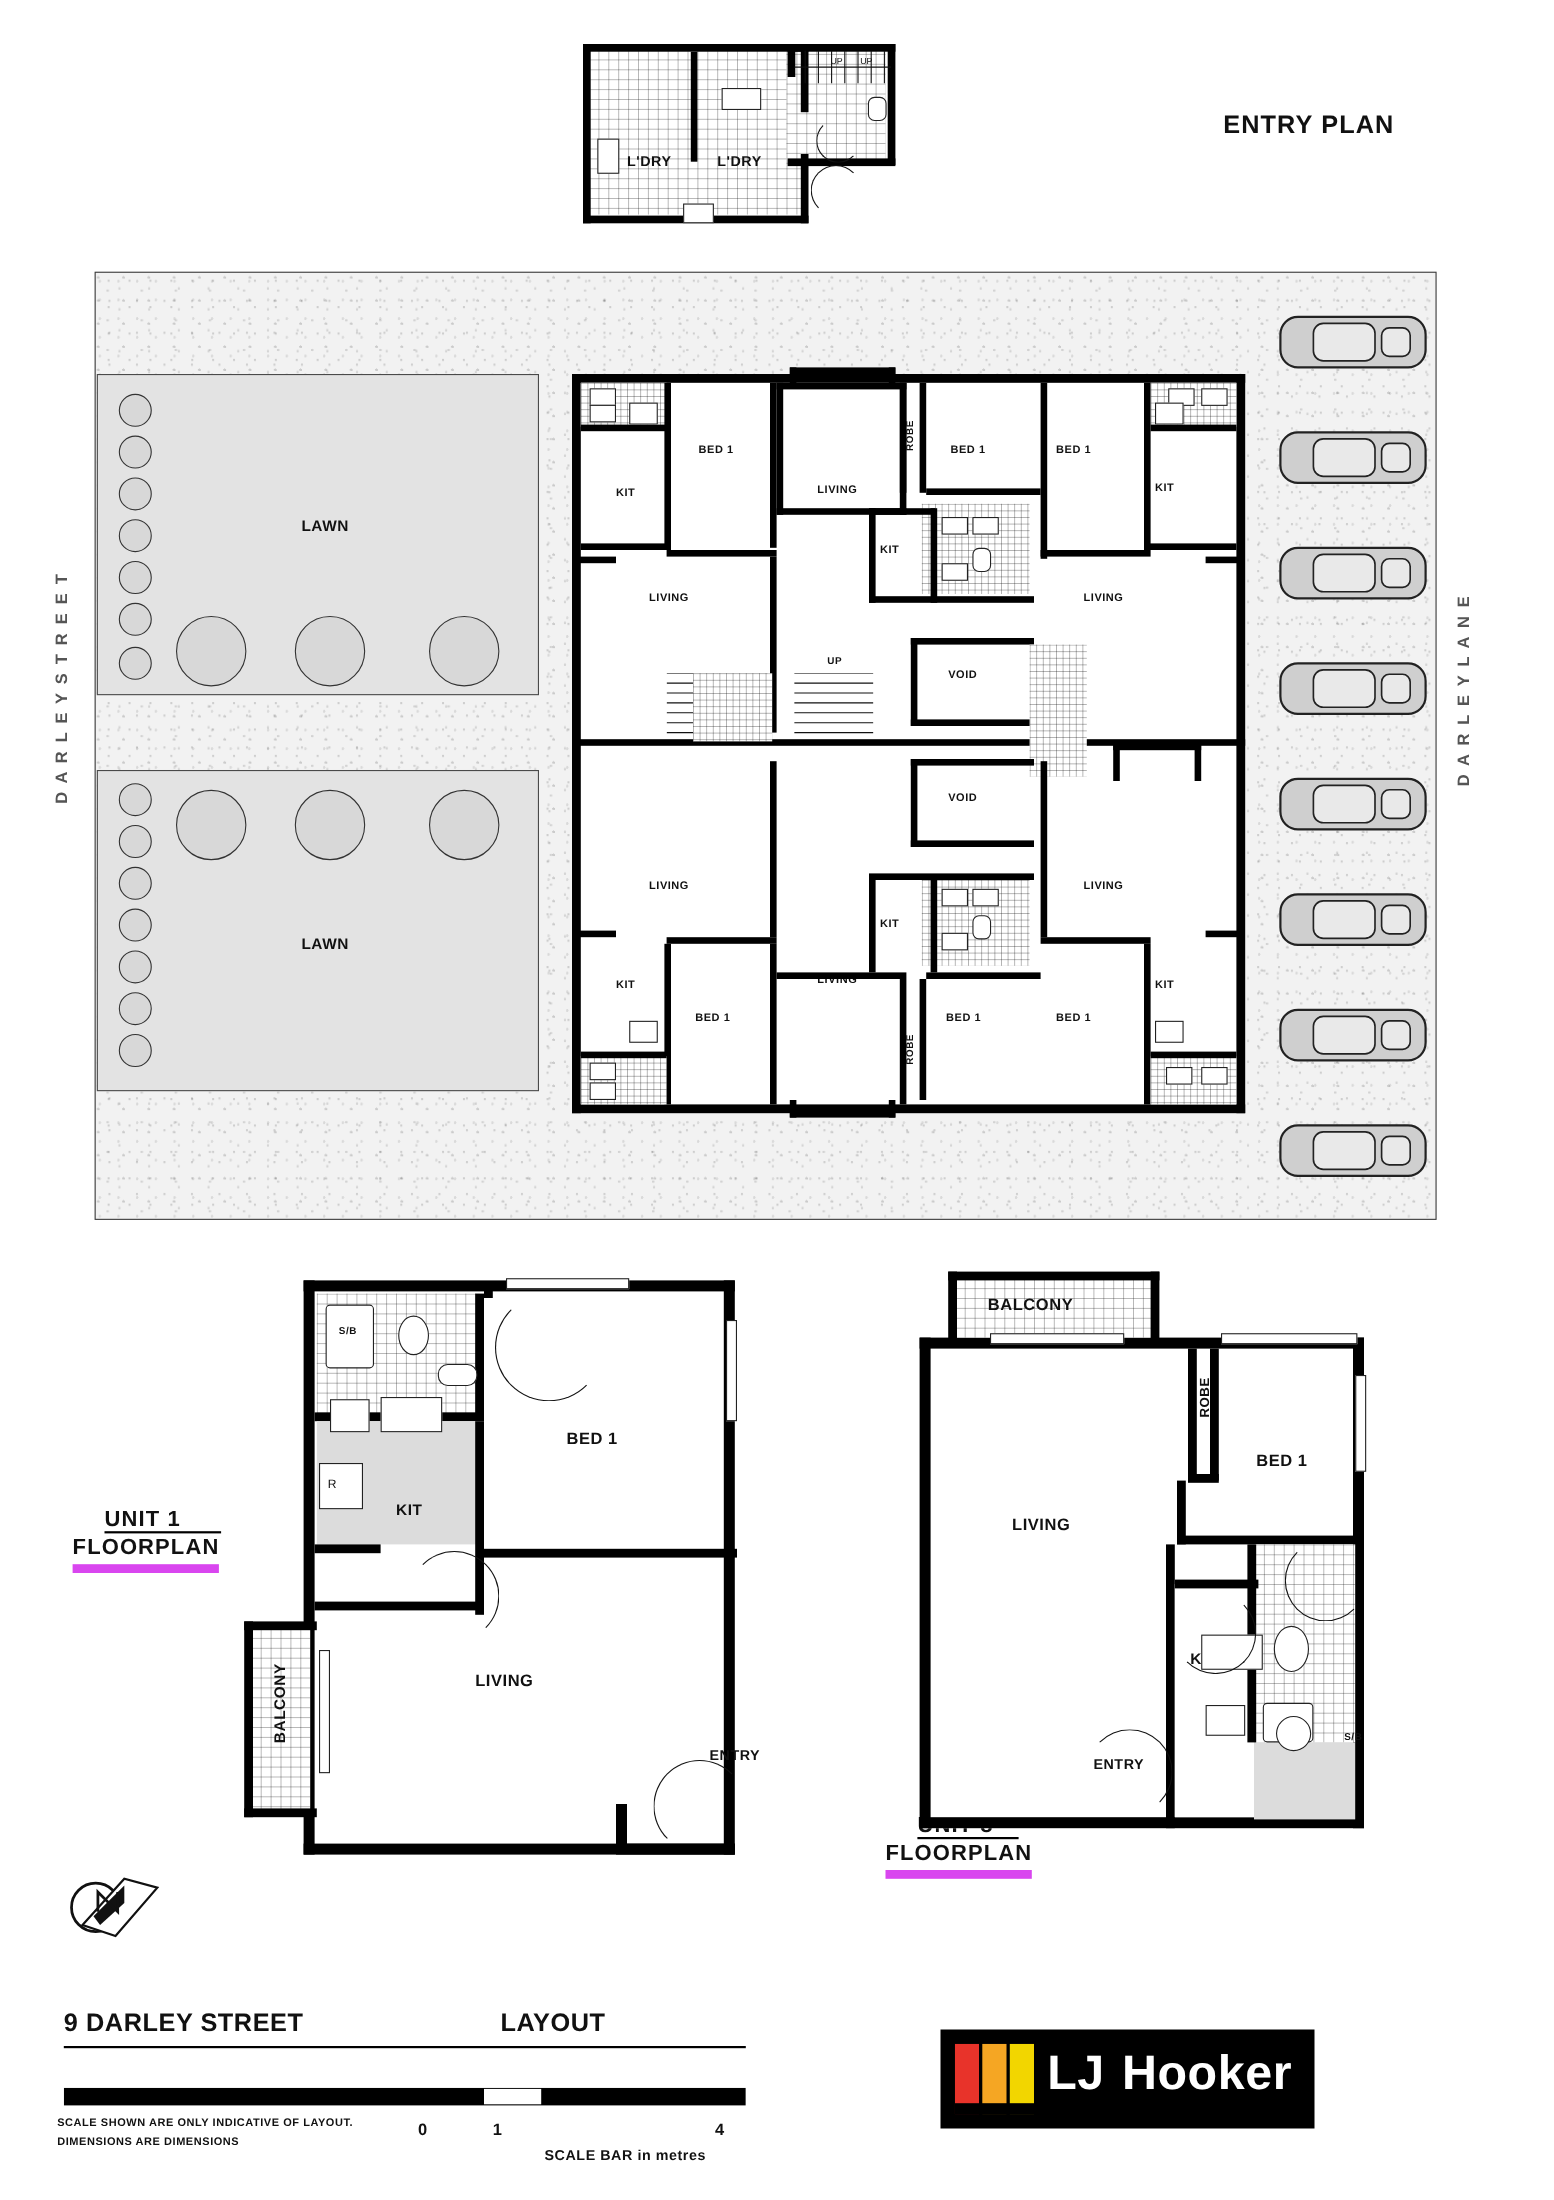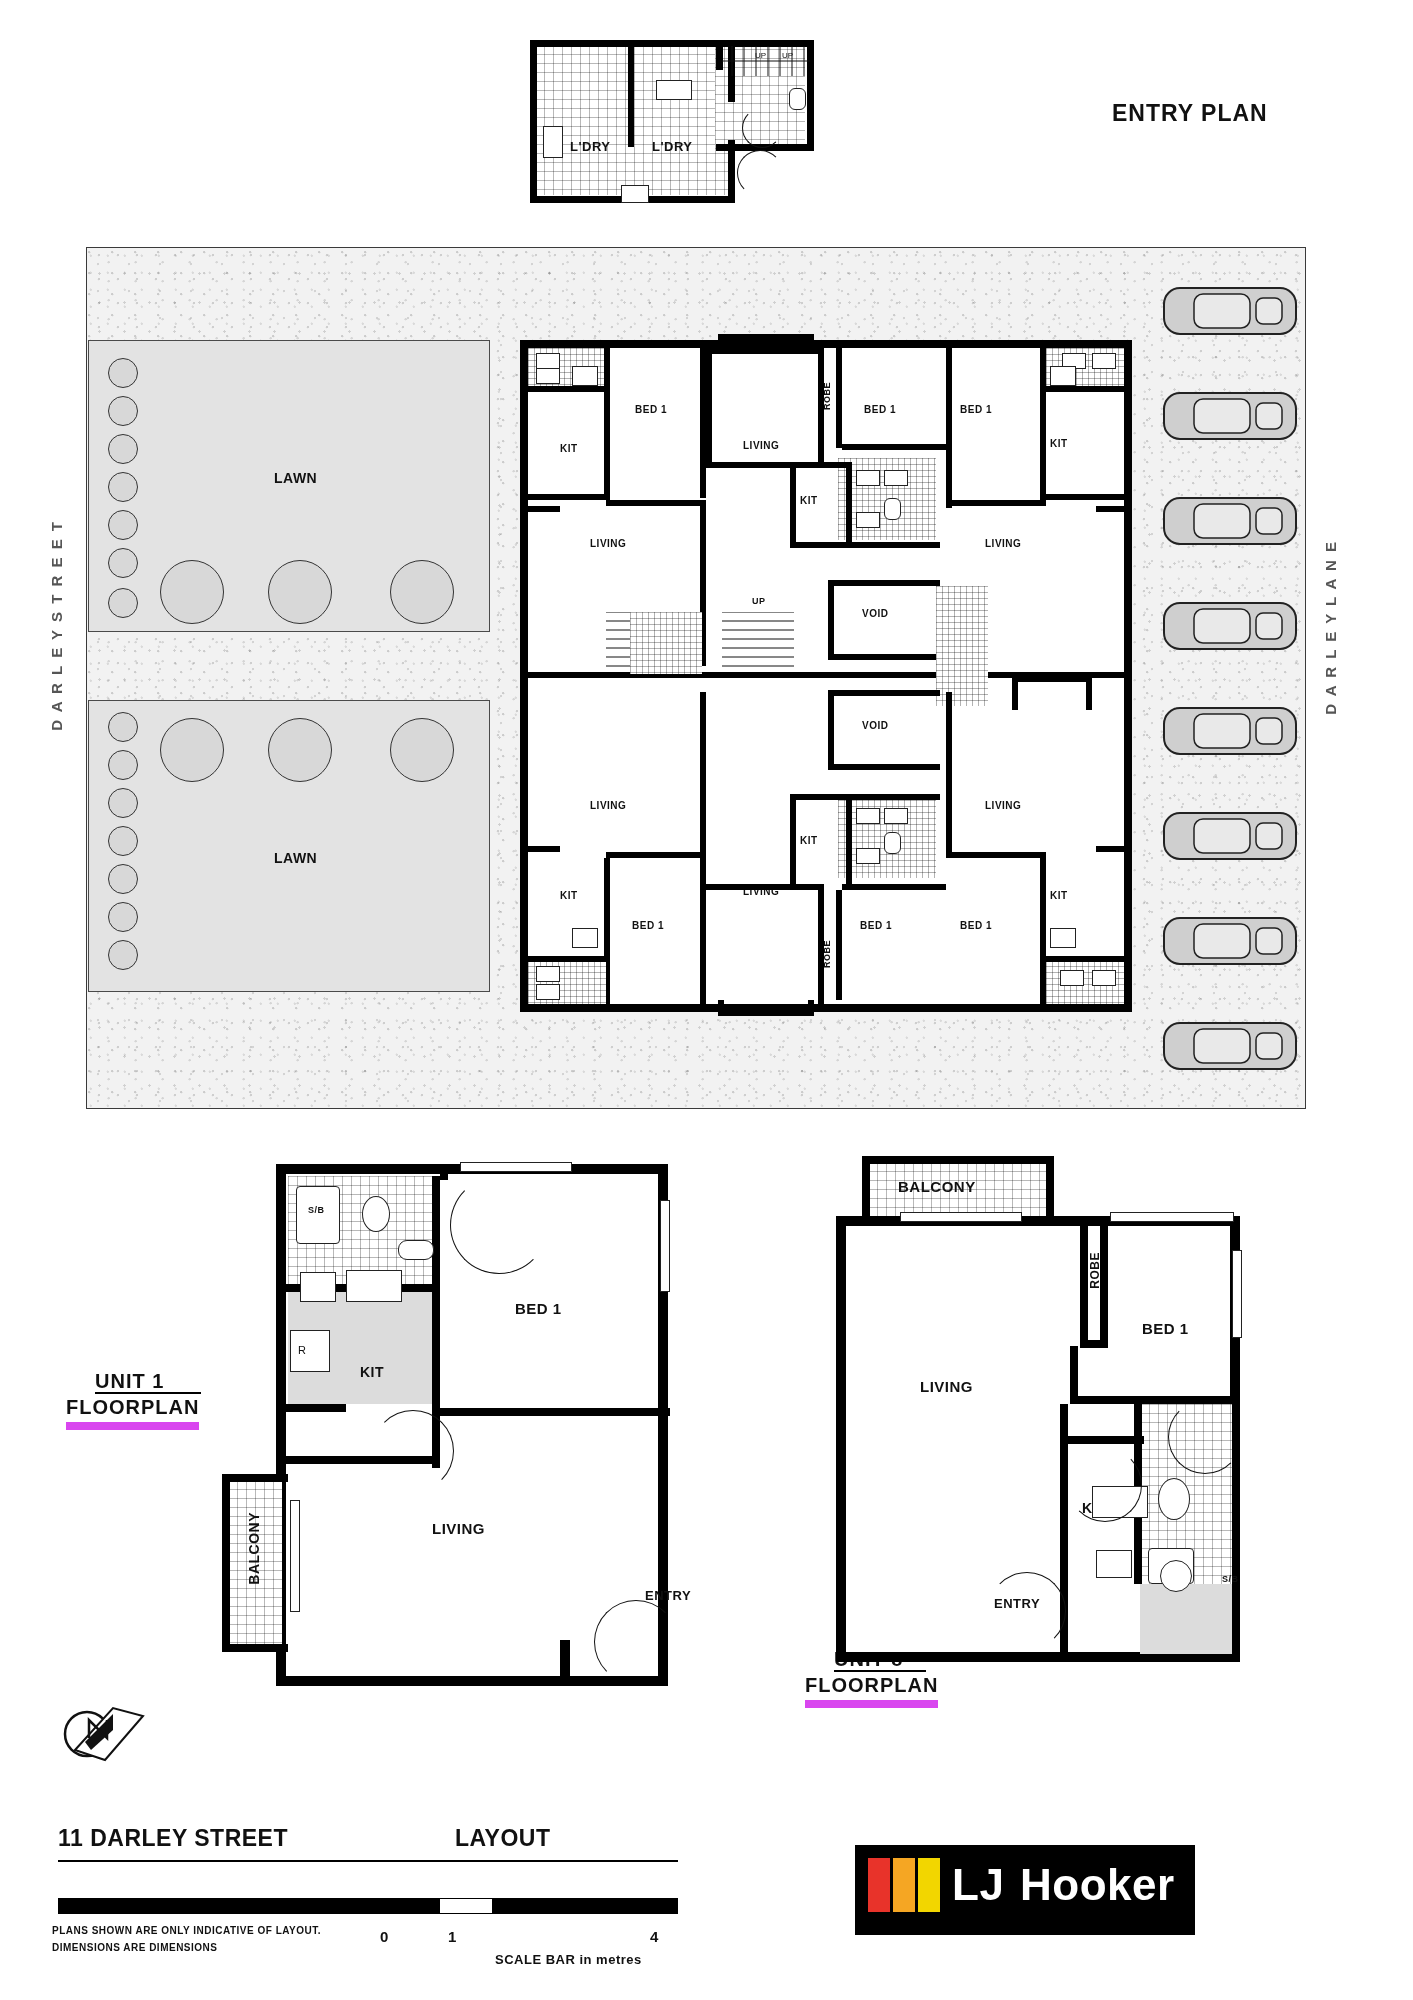--- a/index.html
+++ b/index.html
@@ -439,36 +439,36 @@
 
 <div class="abs" style="left:55px;top:1690px;">
   <svg width="90" height="90" viewBox="0 0 90 90">
     <circle cx="32" cy="44" r="22" fill="none" stroke="#111" stroke-width="2.5"></circle>
     <polygon points="20,60 58,18 88,26 50,70" fill="#ffffff" stroke="#111" stroke-width="2"></polygon>
     <polygon points="30,52 58,24 58,40 36,60" fill="#111"></polygon>
     <polyline points="34,48 34,30 52,48 52,30" fill="none" stroke="#111" stroke-width="2.5"></polyline>
   </svg>
 </div>
 
-<div class="lbl" style="left:58px;top:1825px;font-size:23px;letter-spacing:.5px;">11 DARLEY STREET</div>
+<div class="lbl" style="left:58px;top:1825px;font-size:23px;letter-spacing:.5px;">9 DARLEY STREET</div>
 <div class="lbl" style="left:455px;top:1825px;font-size:23px;letter-spacing:.5px;">LAYOUT</div>
 <div style="position:absolute;left:58px;top:1860px;width:620px;height:2px;background:#000;"></div>
 
 <div style="position:absolute;left:58px;top:1898px;">
   <svg width="620" height="18">
     <rect x="0" y="0" width="620" height="16" fill="#000"></rect>
     <rect x="382" y="1" width="52" height="14" fill="#ffffff"></rect>
   </svg>
 </div>
 <div class="lbl" style="left:380px;top:1928px;font-size:15px;">0</div>
 <div class="lbl" style="left:448px;top:1928px;font-size:15px;">1</div>
 <div class="lbl" style="left:650px;top:1928px;font-size:15px;">4</div>
 <div class="lbl" style="left:495px;top:1952px;font-size:13px;">SCALE BAR in metres</div>
 
-<div class="lbl" style="left:52px;top:1925px;font-size:10px;font-weight:bold;">PLANS SHOWN ARE ONLY INDICATIVE OF LAYOUT.</div>
+<div class="lbl" style="left:52px;top:1925px;font-size:10px;font-weight:bold;">SCALE SHOWN ARE ONLY INDICATIVE OF LAYOUT.</div>
 <div class="lbl" style="left:52px;top:1942px;font-size:10px;font-weight:bold;">DIMENSIONS ARE DIMENSIONS</div>
 
 <div class="abs" style="left:855px;top:1845px;width:340px;height:90px;background:#000;"></div>
 <div class="abs" style="left:868px;top:1858px;">
   <svg width="80" height="64" viewBox="0 0 80 64">
     <rect x="0" y="0" width="22" height="64" fill="#e8332a"></rect>
     <rect x="25" y="0" width="22" height="64" fill="#f5a623"></rect>
     <rect x="50" y="0" width="22" height="64" fill="#f2d600"></rect>
     <rect x="0" y="54" width="72" height="10" fill="#000"></rect>
   </svg>

